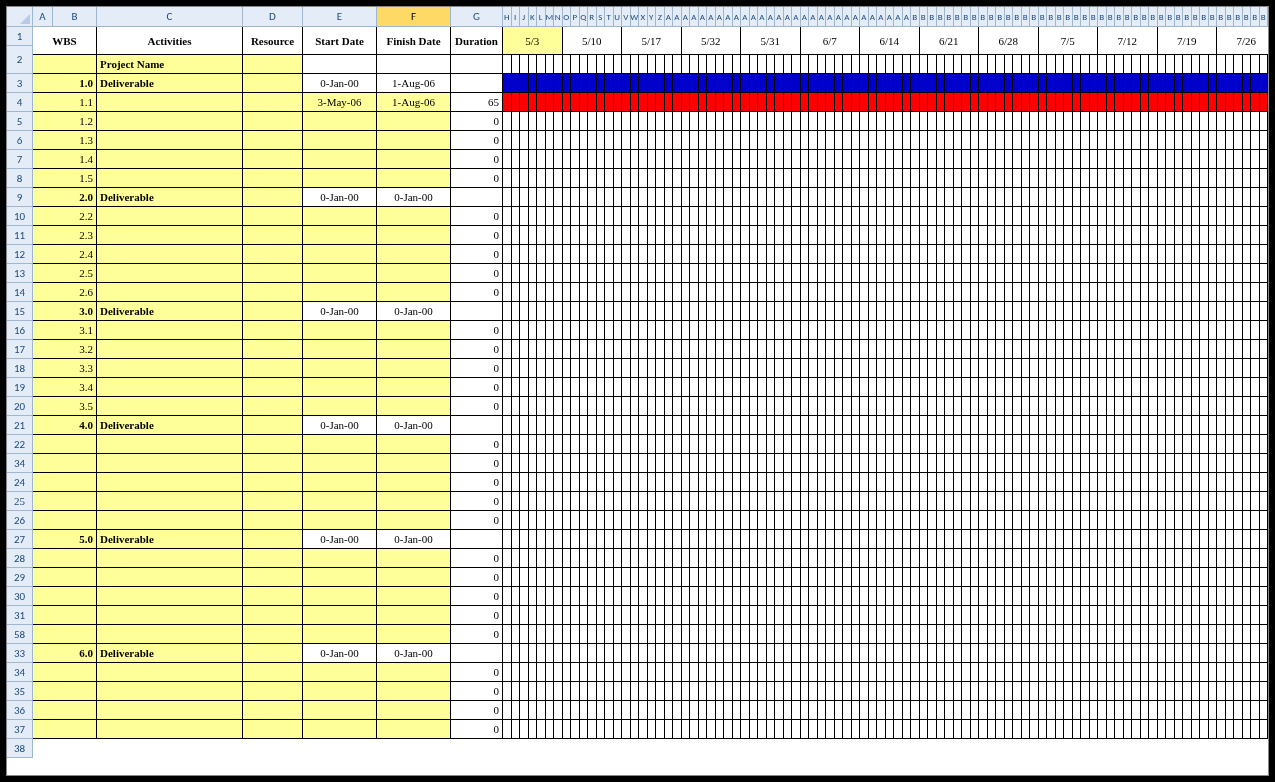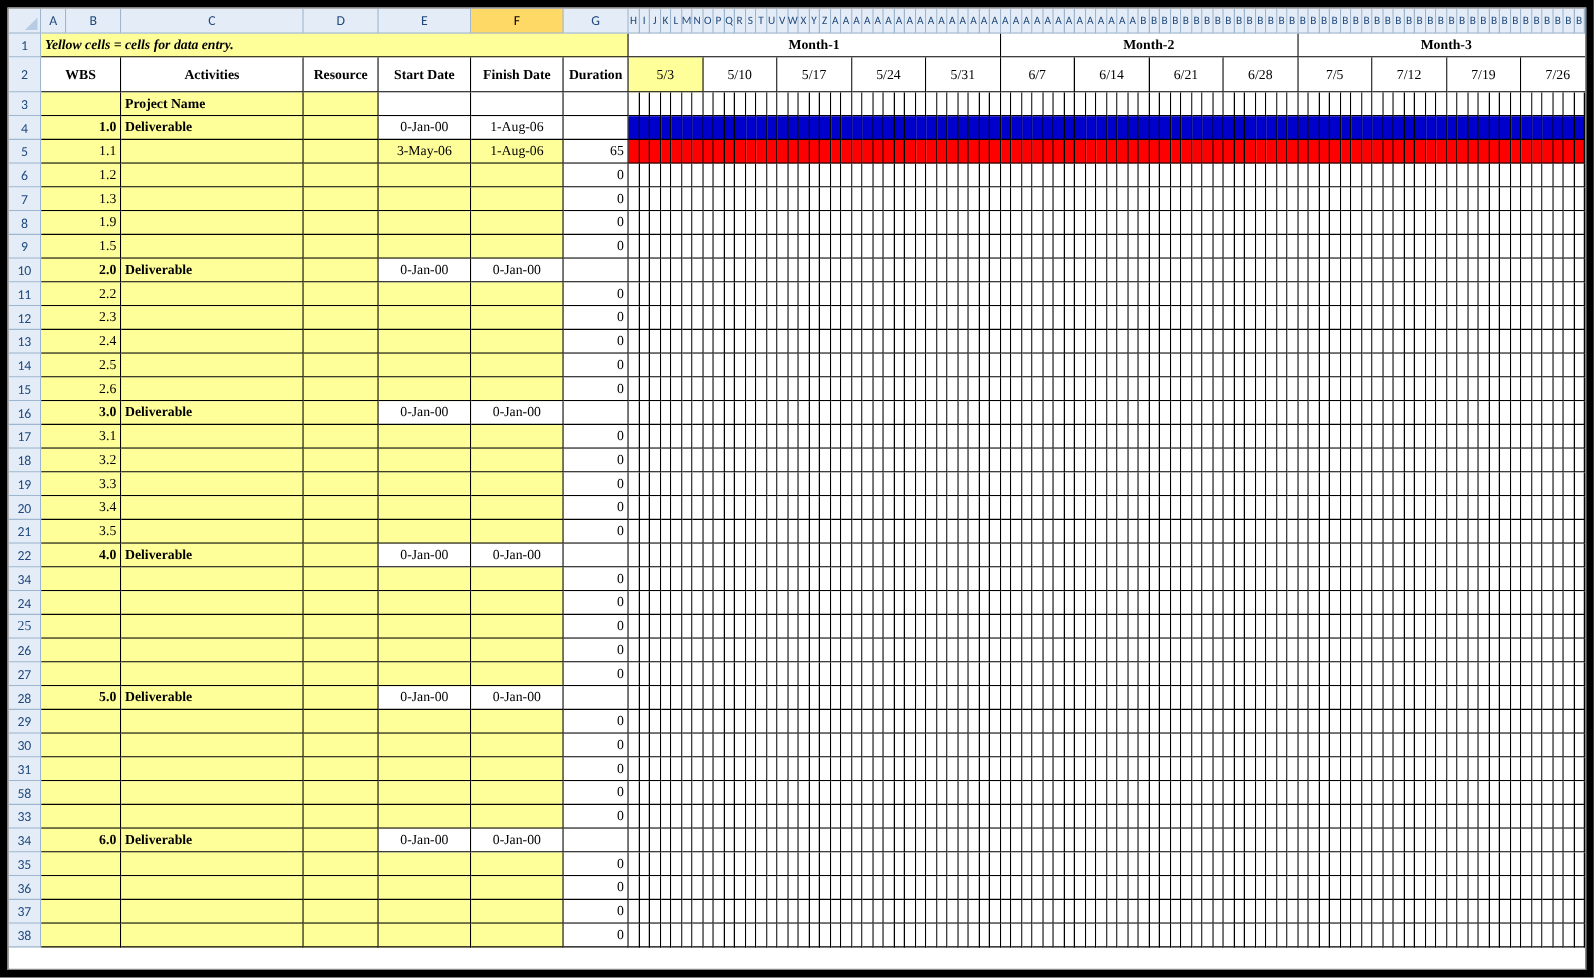--- a/index.html
+++ b/index.html
@@ -272,37 +272,31 @@
       <div class="row-head" style="height: 19px;">31</div>
       <div class="row-head" style="height: 19px;">58</div>
       <div class="row-head" style="height: 19px;">33</div>
       <div class="row-head" style="height: 19px;">34</div>
       <div class="row-head" style="height: 19px;">35</div>
       <div class="row-head" style="height: 19px;">36</div>
       <div class="row-head" style="height: 19px;">37</div>
       <div class="row-head" style="height: 19px;">38</div>
     </div>
   <div class="grid" id="grid">
-      <div class="grid-row">
-        <div class="cell yellow bold italic" style="width: 470px; border-bottom: 1px solid rgb(0, 0, 0);">Yellow cells = cells for data entry.</div>
-        <div class="month-cell" style="width: 297.5px;">Month-1</div>
-        <div class="month-cell" style="width: 238px;">Month-2</div>
-        <div class="month-cell" style="width: 238px;">Month-3</div>
-      </div>
       <div class="grid-row tall">
         <div class="cell bold center" style="width: 64px;">WBS</div>
         <div class="cell bold center" style="width: 146px;">Activities</div>
         <div class="cell bold center" style="width: 60px;">Resource</div>
         <div class="cell bold center" style="width: 74px;">Start Date</div>
         <div class="cell bold center" style="width: 74px;">Finish Date</div>
         <div class="cell bold center" style="width: 52px;">Duration</div>
         <div class="date-cell yellow" style="width: 59.5px;">5/3</div>
         <div class="date-cell" style="width: 59.5px;">5/10</div>
         <div class="date-cell" style="width: 59.5px;">5/17</div>
-        <div class="date-cell" style="width: 59.5px;">5/24</div>
+        <div class="date-cell" style="width: 59.5px;">5/32</div>
         <div class="date-cell" style="width: 59.5px;">5/31</div>
         <div class="date-cell" style="width: 59.5px;">6/7</div>
         <div class="date-cell" style="width: 59.5px;">6/14</div>
         <div class="date-cell" style="width: 59.5px;">6/21</div>
         <div class="date-cell" style="width: 59.5px;">6/28</div>
         <div class="date-cell" style="width: 59.5px;">7/5</div>
         <div class="date-cell" style="width: 59.5px;">7/12</div>
         <div class="date-cell" style="width: 59.5px;">7/19</div>
         <div class="date-cell" style="width: 59.5px;">7/26</div>
       </div>
@@ -795,21 +789,21 @@
         <div class="timeline-cell"></div>
         <div class="timeline-cell"></div>
         <div class="timeline-cell"></div>
         <div class="timeline-cell"></div>
         <div class="timeline-cell"></div>
         <div class="timeline-cell"></div>
         <div class="timeline-cell"></div>
         <div class="timeline-cell"></div>
       </div>
       <div class="grid-row">
-        <div class="cell yellow right" style="width: 64px;">1.9</div>
+        <div class="cell yellow right" style="width: 64px;">1.4</div>
         <div class="cell yellow" style="width: 146px;"></div>
         <div class="cell yellow" style="width: 60px;"></div>
         <div class="cell yellow center" style="width: 74px;"></div>
         <div class="cell yellow center" style="width: 74px;"></div>
         <div class="cell right" style="width: 52px;">0</div>
         <div class="timeline-cell"></div>
         <div class="timeline-cell"></div>
         <div class="timeline-cell"></div>
         <div class="timeline-cell"></div>
         <div class="timeline-cell"></div>

